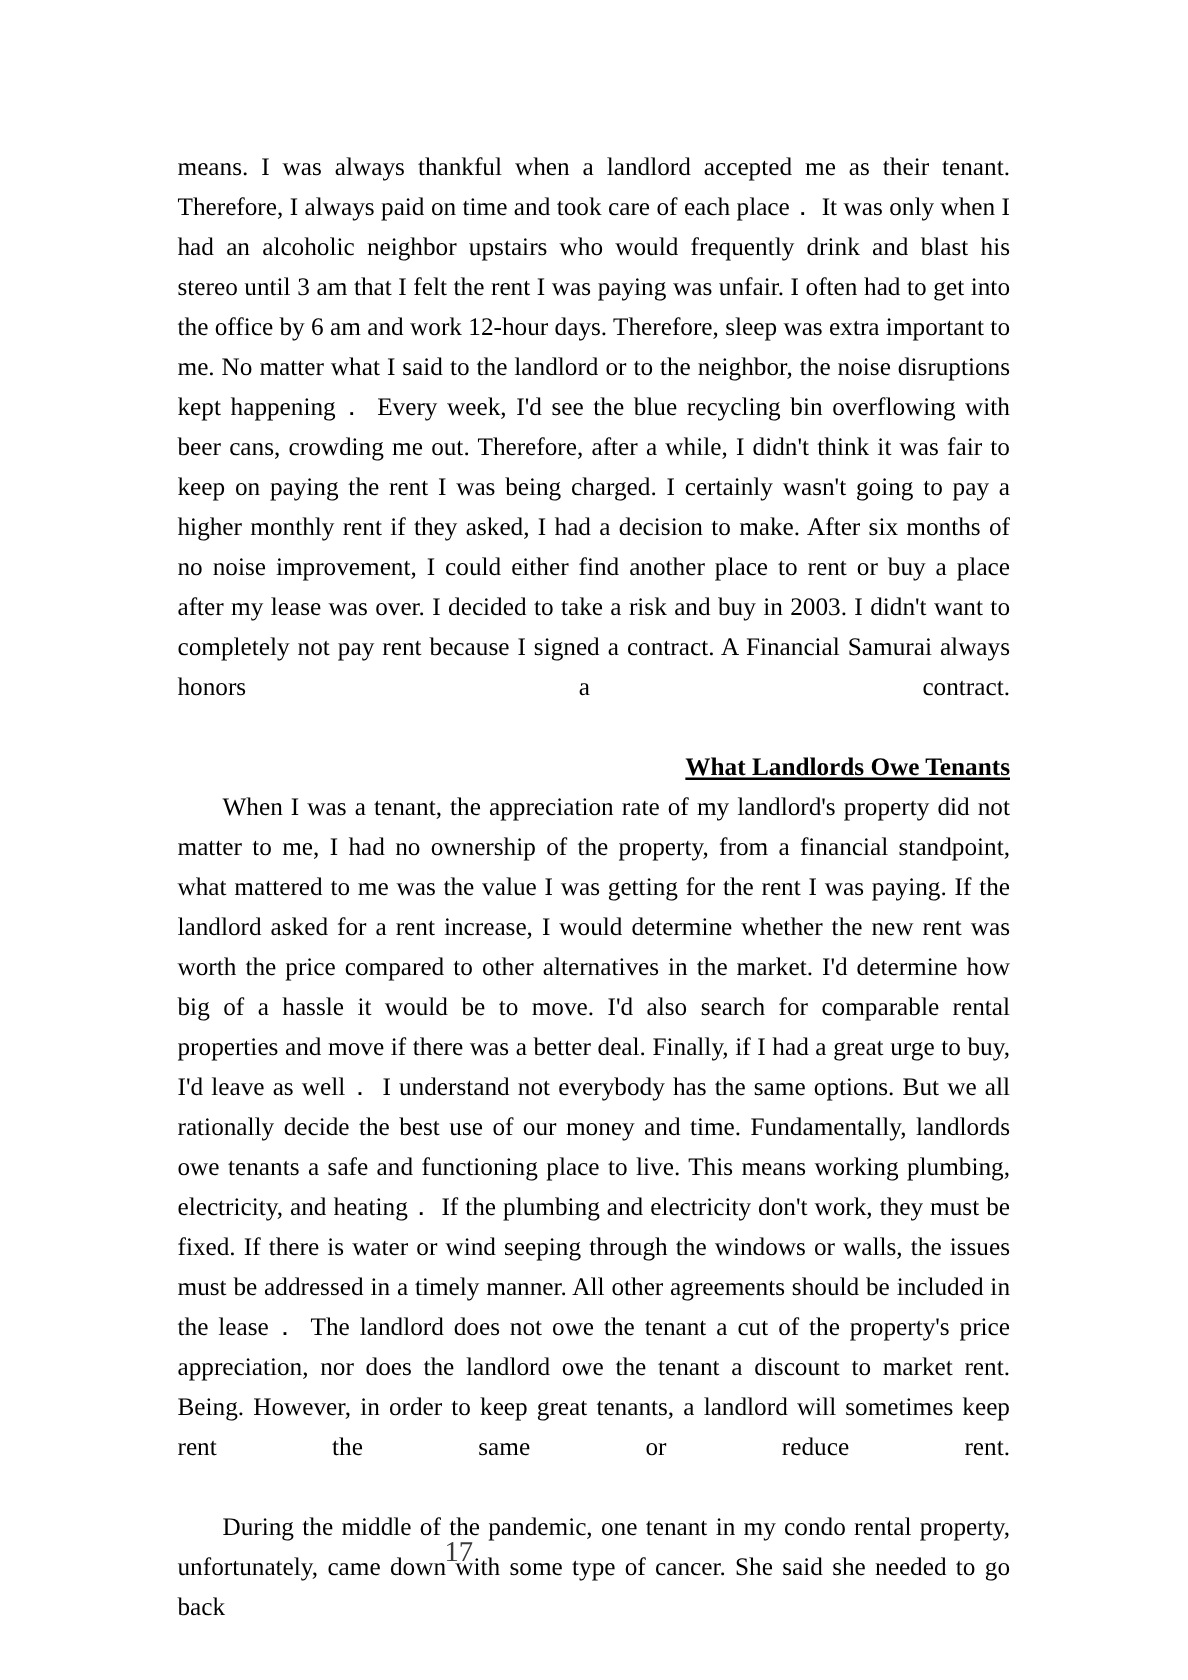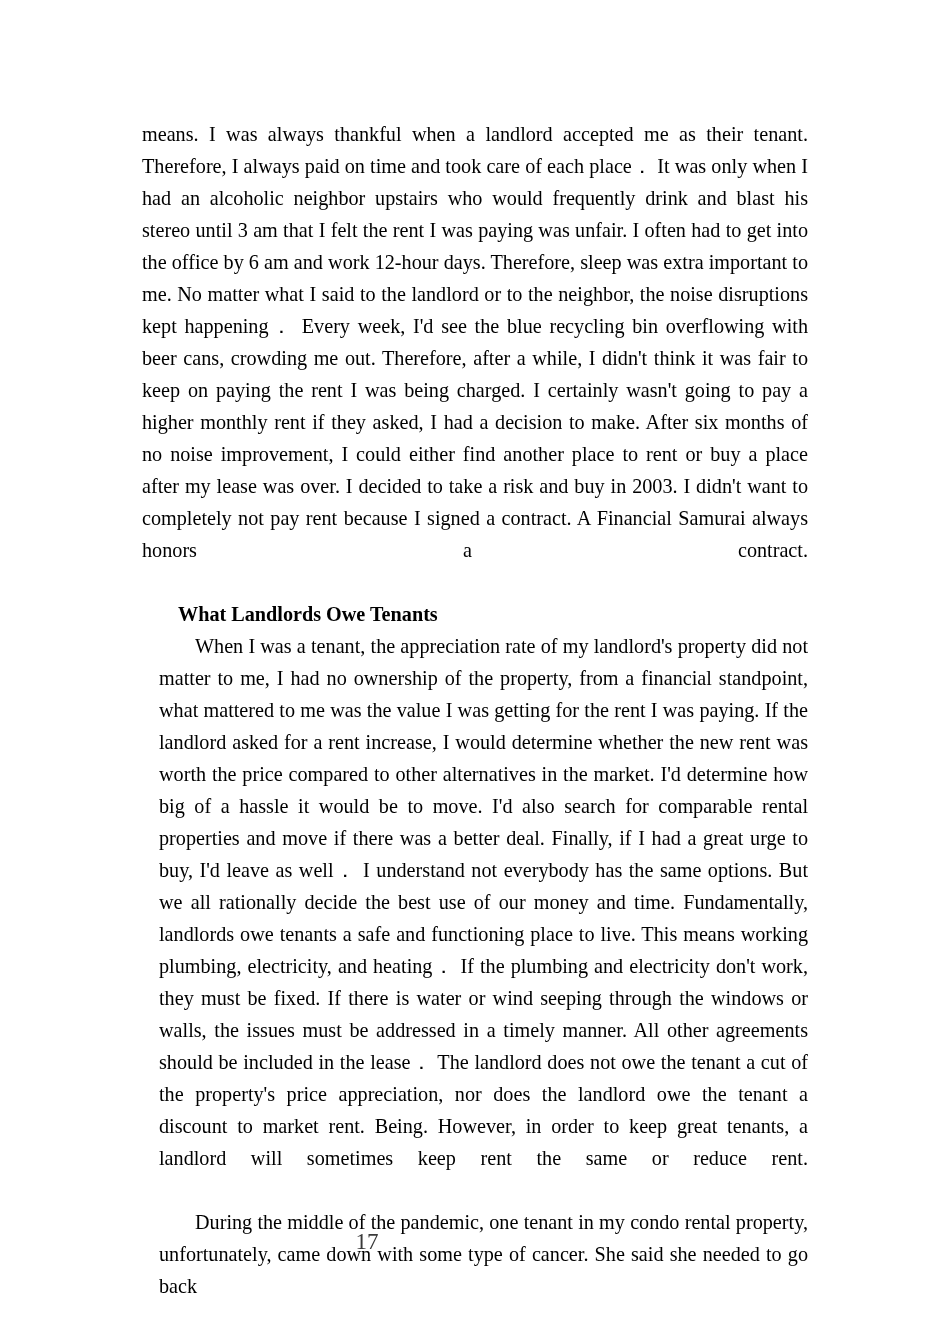--- a/index.html
+++ b/index.html
@@ -34,36 +34,36 @@
     font-size: 20.2px;
     line-height: 32px;
     text-align: justify;
     text-justify: inter-word;
     text-indent: 0;
     hyphens: none;
     word-spacing: 0px;
   }
   p.body-par.indented {
     text-indent: 36px;
-    margin-left: 17px;
   }
   
   p.body-par::after {
     content: "";
     display: inline-block;
     width: 100%;
   }
   p.heading {
     margin: 0;
     font-size: 20.2px;
     line-height: 32px;
     font-weight: bold;
-    text-align: left;
+    text-align: right;
     text-indent: 36px;
     padding-left: 0;
+    text-decoration: underline;
   }
   .page-number {
     position: absolute;
     left: 142px;
     top: 1232px;
     width: 450px;
     text-align: center;
     font-size: 23px;
     line-height: 20px;
     color: #3a3a3a;

